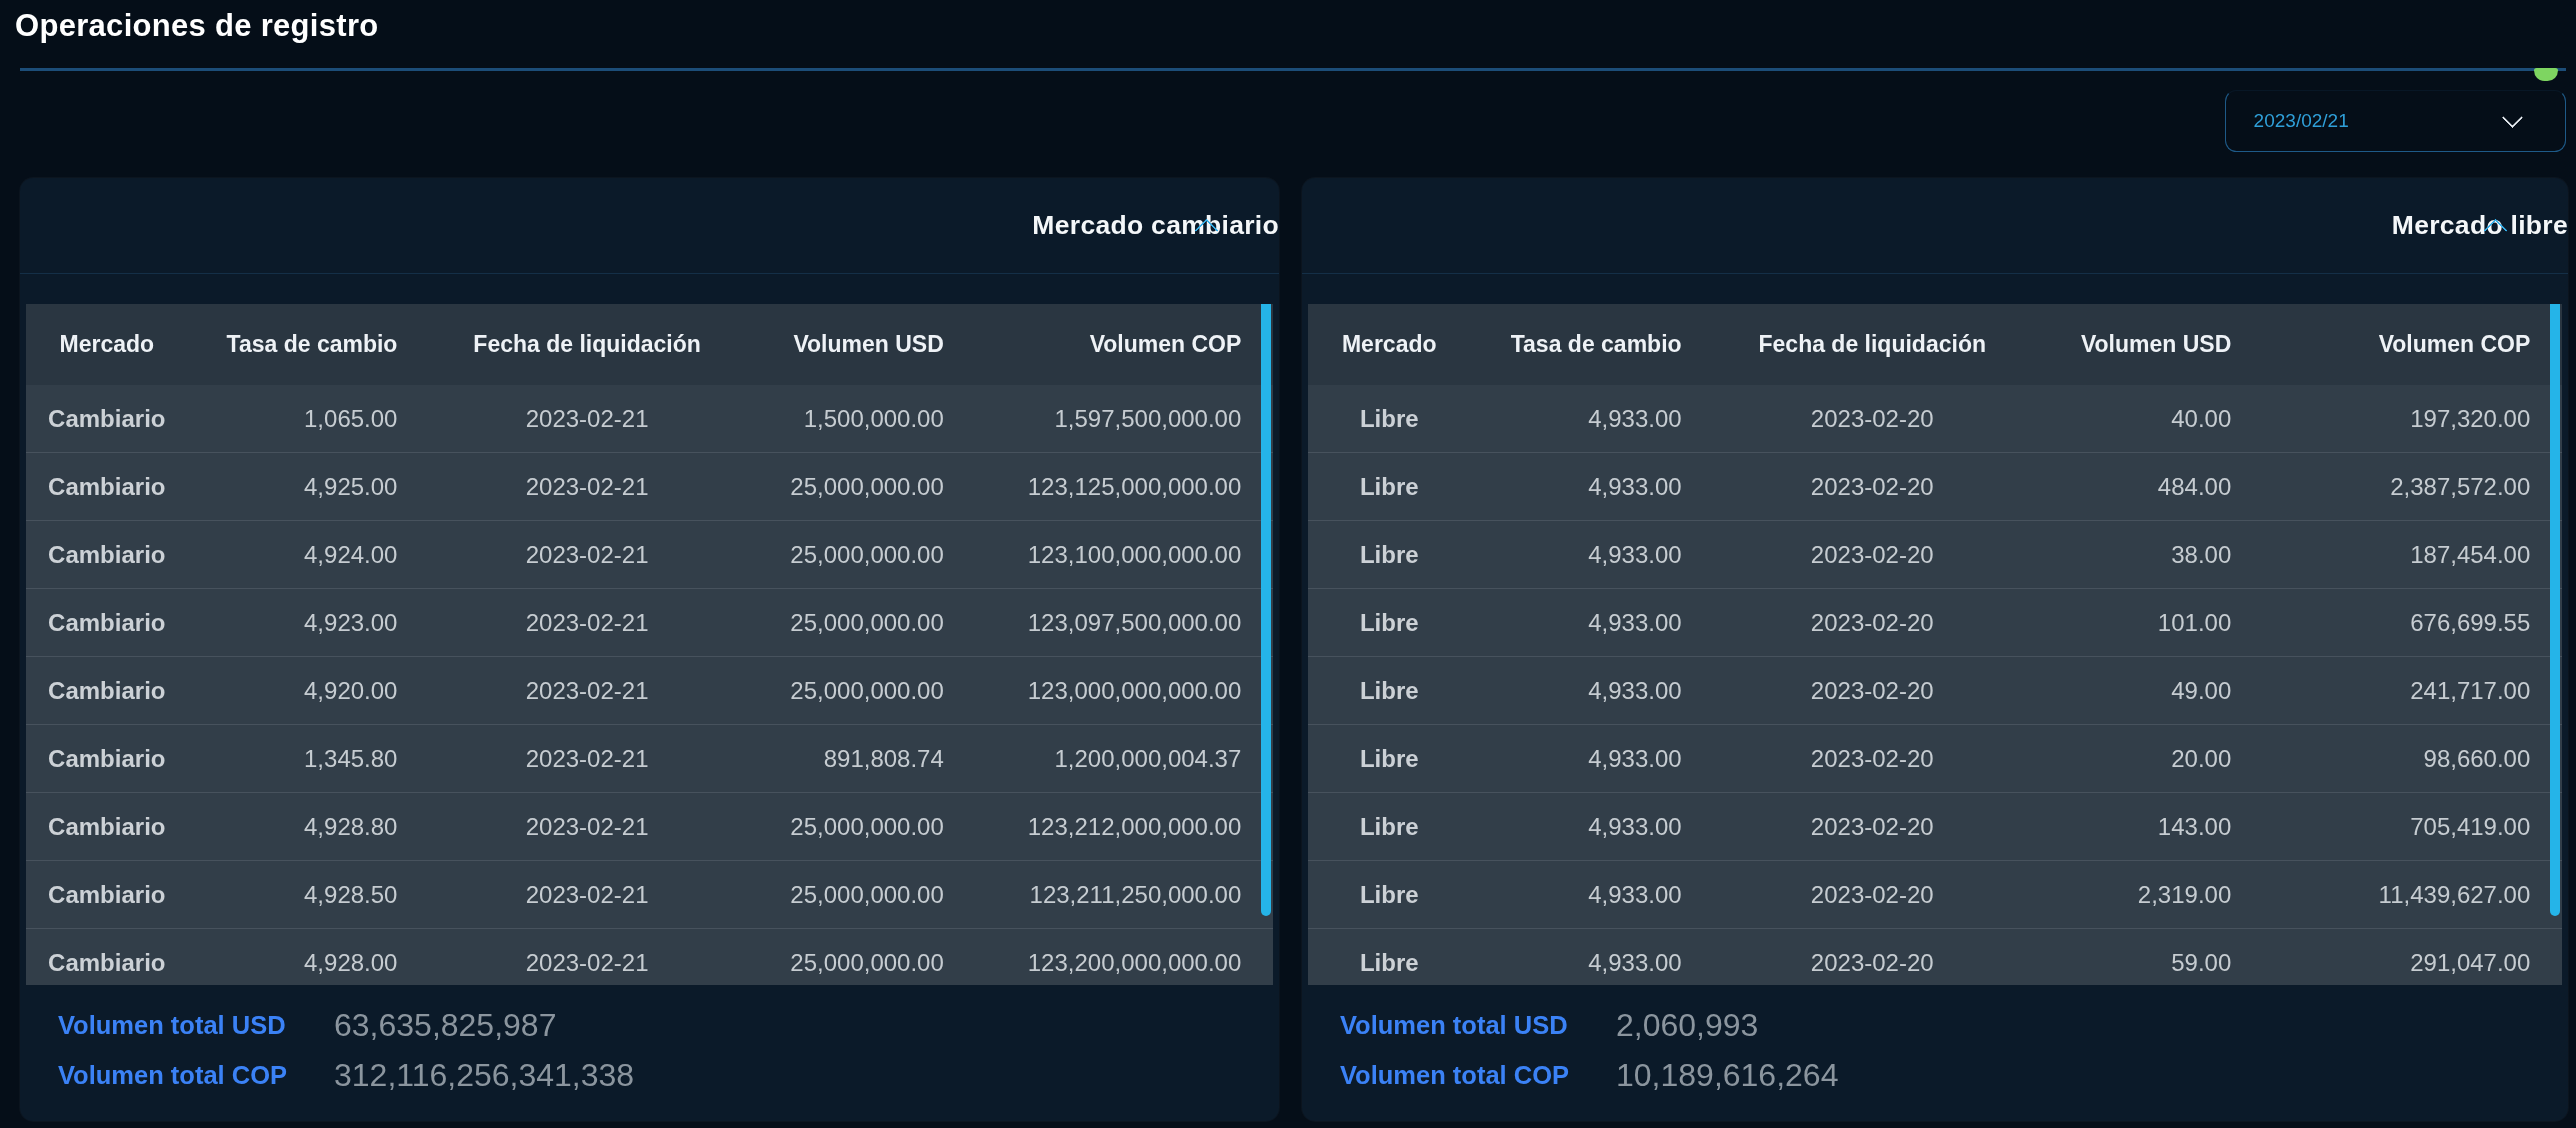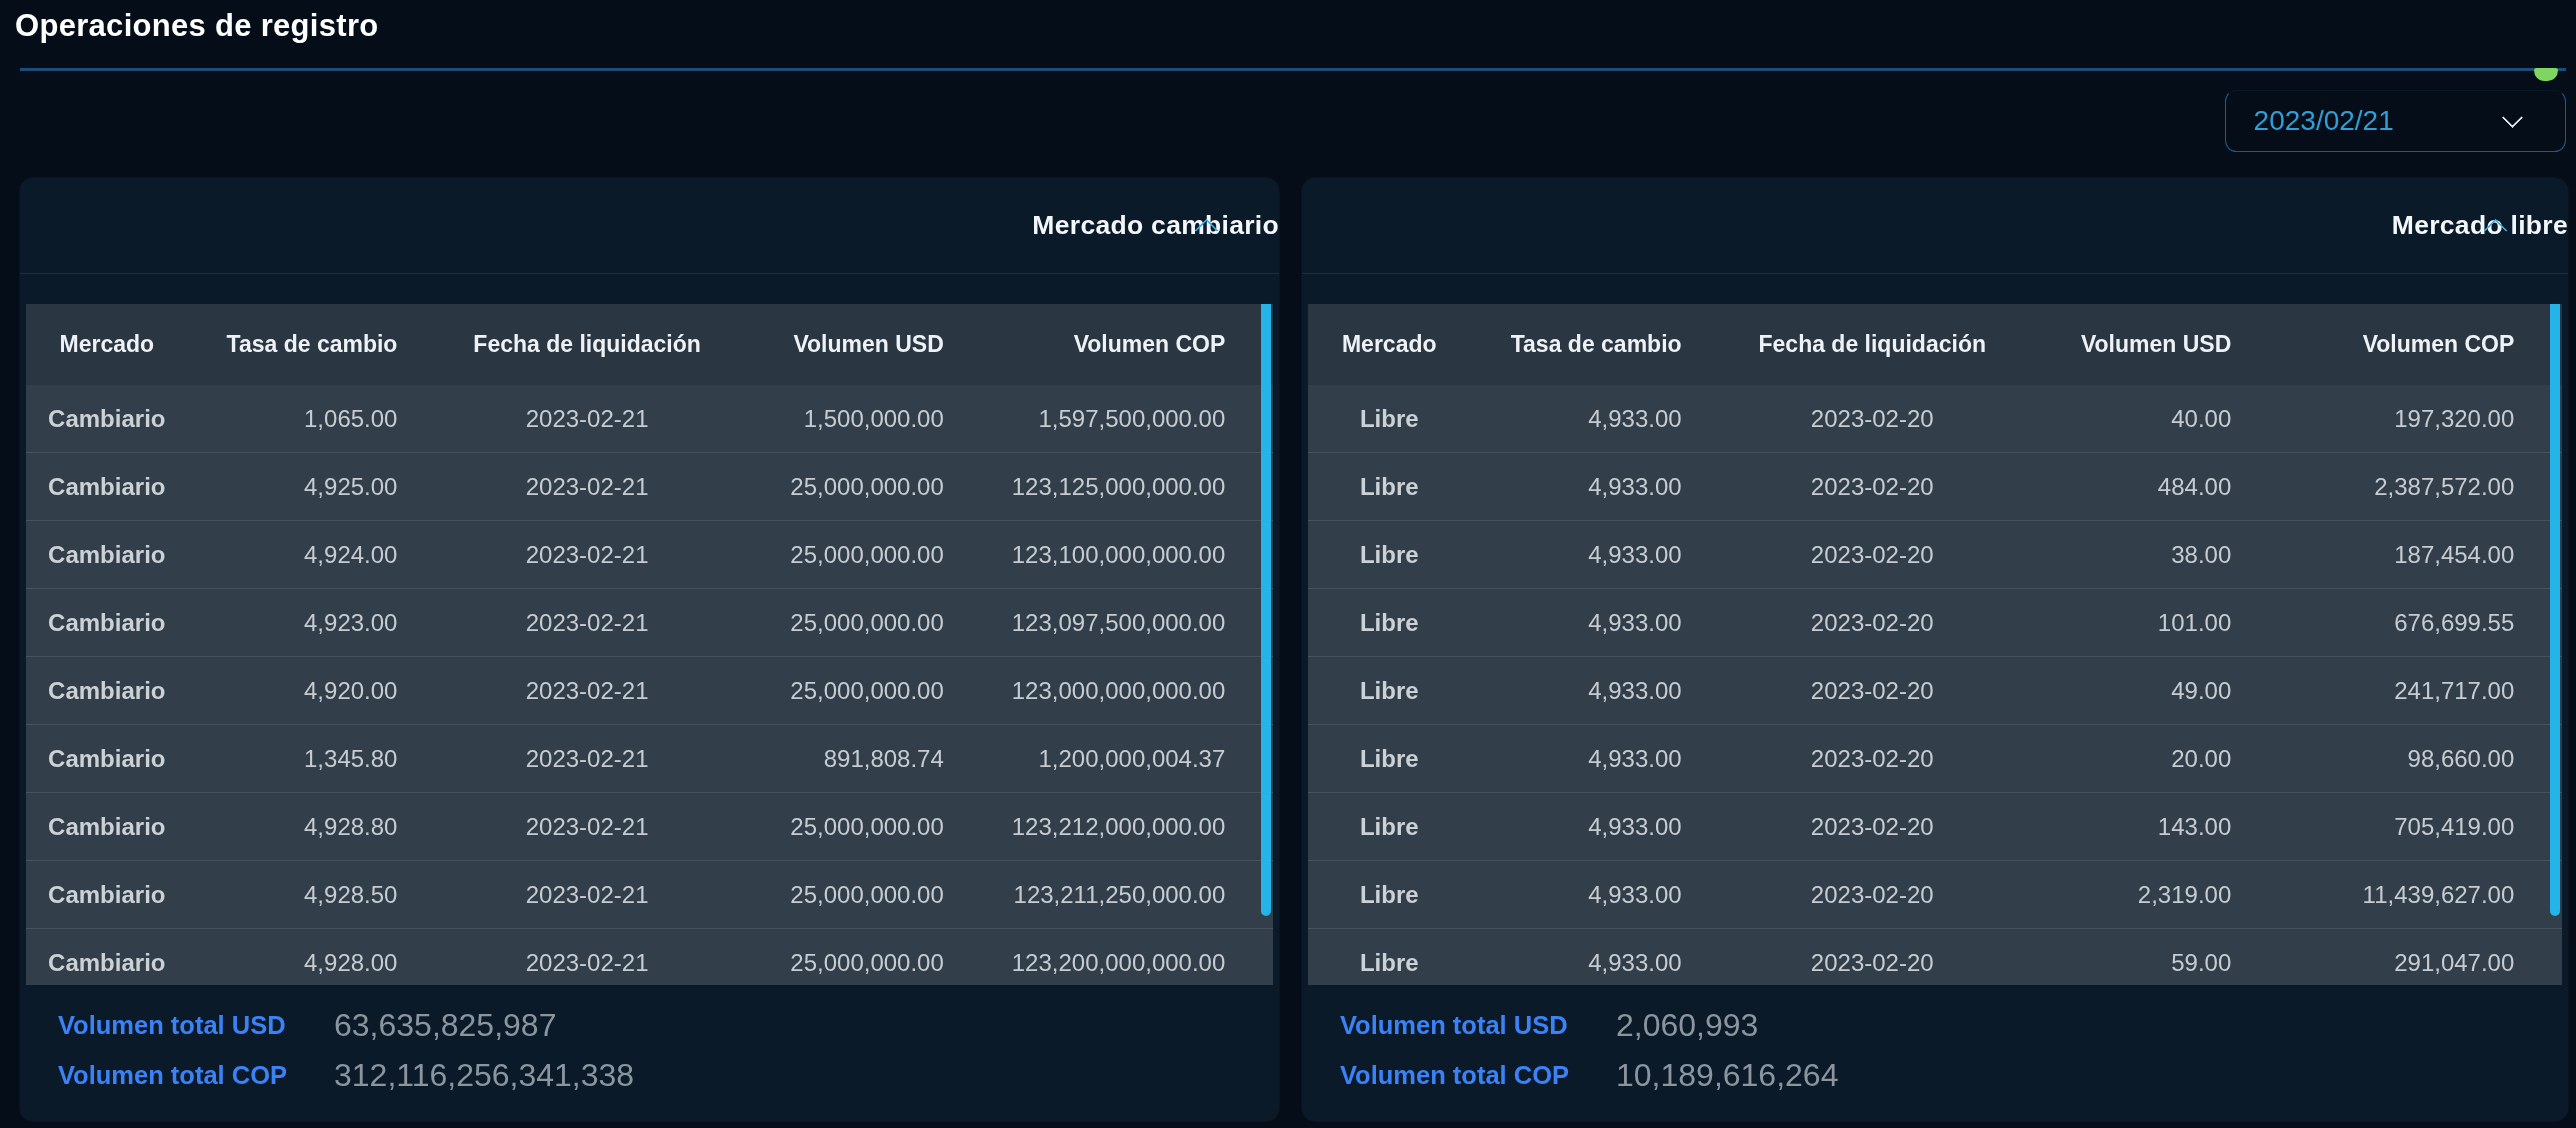--- a/index.html
+++ b/index.html
@@ -24,21 +24,21 @@
     background:#7ed561;border-radius:2.8px 2.8px 11.4px 11.4px;
   }
   .date-select{
     position:absolute;top:90px;right:10.4px;width:341px;height:62px;
     box-sizing:border-box;
     border:1.9px solid #1e5a88;border-top-color:rgba(30,90,136,.12);
     border-radius:11.4px;
     display:flex;align-items:center;justify-content:space-between;
     padding:0 44px 0 28px;cursor:pointer;
   }
-  .date-select .value{font-size:28px;color:#2f9fd8;}
+  .date-select .value{font-size:19px;color:#2f9fd8;}
   .chev-down{
     width:13.2px;height:13.2px;margin-top:-7.6px;
     border-left:2.8px solid #e9eef3;border-bottom:2.8px solid #e9eef3;
     transform:rotate(-45deg);border-radius:0.9px;
   }
   
   .card{
     position:absolute;top:178px;height:943px;
     background:#0b1a29;border-radius:13.2px;
     box-shadow:0 0 0 0.9px rgba(255,255,255,.03);
@@ -74,21 +74,21 @@
   }
   td{
     height:67px;background:#323e49;color:#c6ccd1;font-size:24px;padding:0;
   }
   tbody tr + tr td{border-top:0.9px solid #47525d;}
   td.c0{font-weight:bold;color:#ccd1d6;}
   .c0{text-align:center;}
   .c1{text-align:right;padding-right:15px;}
   .c2{text-align:center;}
   .c3{text-align:right;padding-right:55px;}
-  .c4{text-align:right;padding-right:48px;}
+  .c4{text-align:right;padding-right:32px;}
   .scroll-thumb{
     position:absolute;right:2.8px;top:-4.7px;width:9.5px;height:617px;
     background:#25b4e8;border-radius:5.7px;cursor:grab;
   }
   
   .totals{padding:15px 0 0 38px;}
   .total-row{height:50px;display:flex;align-items:center;}
   .tlabel{
     display:inline-block;width:276px;
     font-size:25.5px;font-weight:bold;color:#3b82f6;

